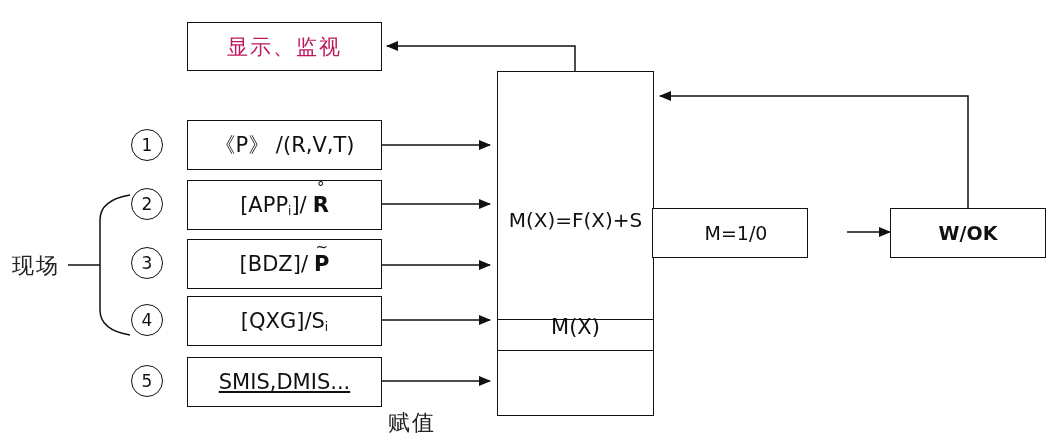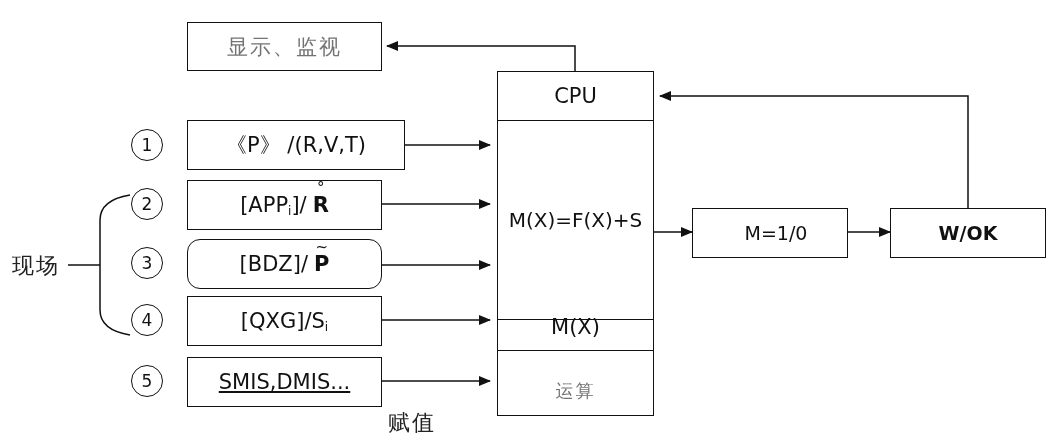--- a/index.html
+++ b/index.html
@@ -1,21 +1,21 @@
 <!DOCTYPE html>
 <html><head>
 <meta charset="utf-8">
 <style>
   html, body { margin: 0; padding: 0; background: #ffffff; }
   body { width: 1053px; height: 447px; position: relative; overflow: hidden;
          font-family: "DejaVu Sans", "Liberation Sans", sans-serif; color: #111; }
   svg.wires { position: absolute; left: 0; top: 0; width: 1053px; height: 447px; }
   .box { position: absolute; box-sizing: border-box; border: 1.5px solid #111; background: #fff;
          display: flex; align-items: center; justify-content: center; font-size: 21px; white-space: nowrap; }
-  .cjk { font-family: "DejaVu Sans", sans-serif; font-weight: normal; letter-spacing: 2px; color: #737373; }
+  .cjk { font-family: "DejaVu Sans", sans-serif; font-weight: normal; letter-spacing: 2px; color: #be185d; }
   .circle { position: absolute; width: 32px; height: 32px; box-sizing: border-box; border: 1.5px solid #111;
             border-radius: 50%; display: flex; align-items: center; justify-content: center; font-size: 17px; background:#fff; }
   .sub { font-size: 12px; vertical-align: -3px; }
   .sym { font-weight: bold; position: relative; display: inline-block; margin-left: 6px; }
   .sym .acc { position: absolute; left: 50%; transform: translateX(-50%); top: -14px; font-weight: normal; font-size: 15px; }
   .label { position: absolute; font-size: 22px; color: #222; }
   .seg { position: absolute; left: 0; right: 0; display: flex; align-items: center; justify-content: center; box-sizing: border-box; }
   .block { position: absolute; left: 497px; top: 71px; width: 157px; height: 345px; box-sizing: border-box; border: 1.5px solid #111; background: #fff; }
 </style>
 </head>
@@ -44,71 +44,65 @@
 
   <path d="M130,195 Q100,200 100,220 L100,310 Q100,330 130,335" fill="none" stroke="#111" stroke-width="1.5"></path>
   <line x1="68" y1="265" x2="100" y2="265" stroke="#111" stroke-width="1.5"></line>
 </svg>
 
 <div class="box cjk" style="left:187px; top:22px; width:195px; height:49px;">
   <span>显示、监视</span>
 </div>
 
 <div class="block">
-  <div class="seg" style="top:0; height:49px; border-bottom:1.5px solid #111;">
-    <span style="font-size:21px;">CPU</span>
-  </div>
   <div class="seg" style="top:49px; height:199px; border-bottom:1.5px solid #111;">
     <span style="font-size:20px;">M(X)=F(X)+S</span>
   </div>
   <div class="seg" style="top:232px; height:47px; border-bottom:1.5px solid #111;">
     <span style="font-size:21px;">M(X)</span>
-  </div>
-  <div class="seg" style="top:295px; height:48px;">
-    <span class="cjk" style="font-size:18px;">运算</span>
   </div>
 </div>
 
 <div class="circle" style="left:131px; top:129px;">
     <span>1</span>
   </div>
 <div class="circle" style="left:131px; top:188px;">
     <span>2</span>
   </div>
 <div class="circle" style="left:131px; top:247px;">
     <span>3</span>
   </div>
 <div class="circle" style="left:131px; top:304px;">
     <span>4</span>
   </div>
 <div class="circle" style="left:131px; top:365px;">
     <span>5</span>
   </div>
 
-<div class="box" style="left:187px; top:120px; width:218px; height:50px;text-align:right;">
+<div class="box" style="left:187px; top:120px; width:195px; height:50px;text-align:right;">
   <span>《P》 /(R,V,T)</span>
 </div>
 
 <div class="box" style="left:187px; top:180px; width:195px; height:50px;">
   <span><span>[APP</span><span class="sub">i</span><span>]/</span><span class="sym"><span class="acc">°</span><span>R</span></span></span>
 </div>
 
-<div class="box" style="left:187px; top:239px; width:195px; height:50px;border-radius:13px;">
+<div class="box" style="left:187px; top:239px; width:195px; height:50px;">
   <span><span>[BDZ]/</span><span class="sym"><span class="acc">~</span><span>P</span></span></span>
 </div>
 
 <div class="box" style="left:187px; top:296px; width:195px; height:50px;">
   <span><span>[QXG]/S</span><span class="sub">i</span></span>
 </div>
 
 <div class="box" style="left:187px; top:357px; width:195px; height:50px;text-decoration:underline;">
   <span>SMIS,DMIS...</span>
 </div>
 
 <div class="label cjk" style="left:12px; top:251px;">现场</div>
 <div class="label cjk" style="left:388px; top:408px;text-align:center;">赋值</div>
 
-<div class="box" style="left:692px; top:208px; width:156px; height:50px; font-size:19px;padding-left:12px;">
+<div class="box" style="left:652px; top:208px; width:156px; height:50px; font-size:19px;padding-left:12px;">
   <span>M=1/0</span>
 </div>
 <div class="box" style="left:890px; top:208px; width:156px; height:50px; font-size:19px;font-weight:bold;">
   <span>W/OK</span>
 </div>
 
 </body></html>

